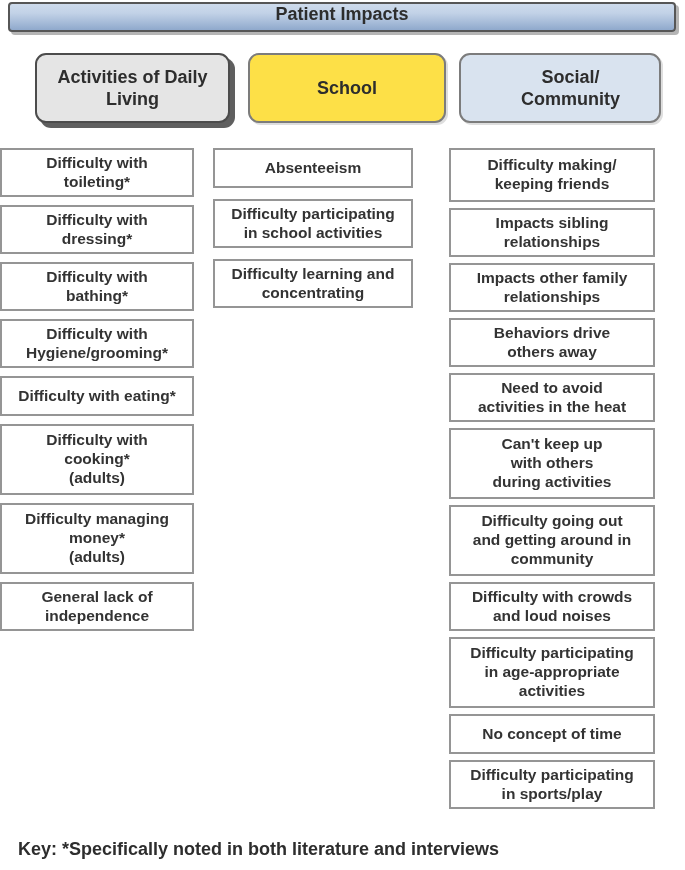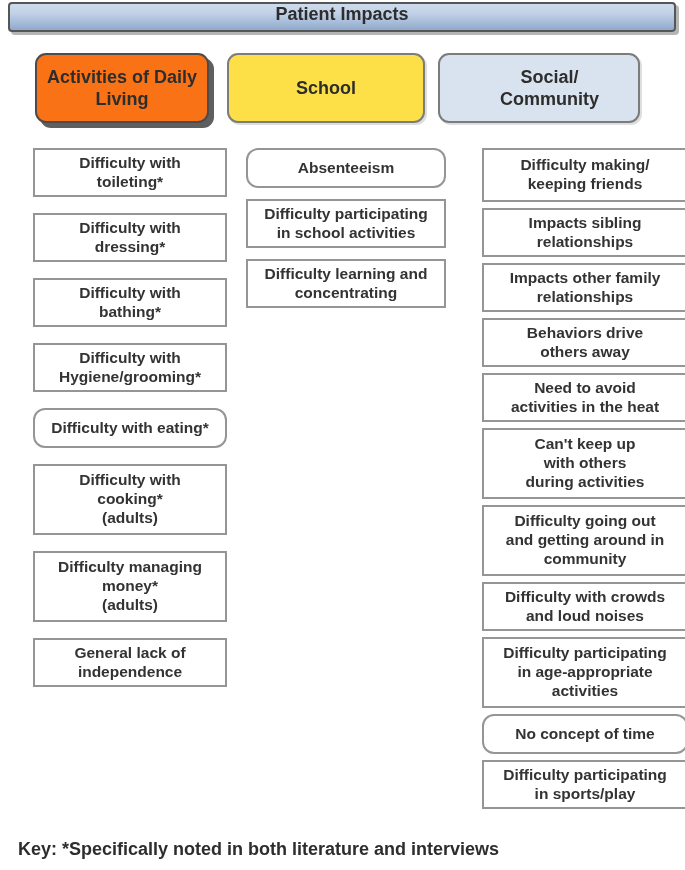--- a/index.html
+++ b/index.html
@@ -32,22 +32,22 @@
     height:70px;
     border-radius:11px;
     display:flex;align-items:center;justify-content:center;
     text-align:center;
     white-space:pre-line;
     font-size:18px;
     line-height:1.25;
     box-sizing:border-box;
   }
   .cat-adl{
-    margin-left:35px;width:174px;
-    background:#f97316;
+    margin-left:35px;width:195px;
+    background:#e5e5e5;
     border:2px solid #4c4c4c;
     box-shadow:5px 5px 0 rgba(55,55,55,0.8);
   }
   .cat-school{
     margin-left:18px;width:198px;
     background:#fde047;
     border:2px solid #7c7c7c;
     box-shadow:2px 2px 0 rgba(160,160,160,0.35);
   }
   .cat-social{
@@ -56,36 +56,36 @@
     border:2px solid #7c7c7c;
     box-shadow:2px 2px 0 rgba(160,160,160,0.35);
     padding-left:21px;
   }
   
   .cols-row{
     position:absolute;top:148px;left:0;
     display:flex;align-items:flex-start;
   }
   .col{display:flex;flex-direction:column;}
-  .col-left{margin-left:33px;width:194px;gap:16px;}
+  .col-left{width:194px;gap:8px;}
   .col-mid{margin-left:19px;width:200px;gap:11px;}
   .col-right{margin-left:12px;width:206px;gap:6px;padding-left:24px;}
   .item{
     background:#ffffff;
     border:2px solid #959595;
     box-sizing:border-box;
     display:flex;align-items:center;justify-content:center;
     text-align:center;
     white-space:pre-line;
     font-size:15.5px;
     line-height:1.22;
     padding:3px 4px;
     color:#333333;
   }
-  .h1{min-height:40px;border-radius:12px;}
+  .h1{min-height:40px;}
   .h2{min-height:49px;}
   .h3{min-height:71px;}
   .h2b{min-height:54px;}
   
   .key{
     position:absolute;left:18px;top:839px;
     font-size:18px;
   }
 </style>
 </head>

